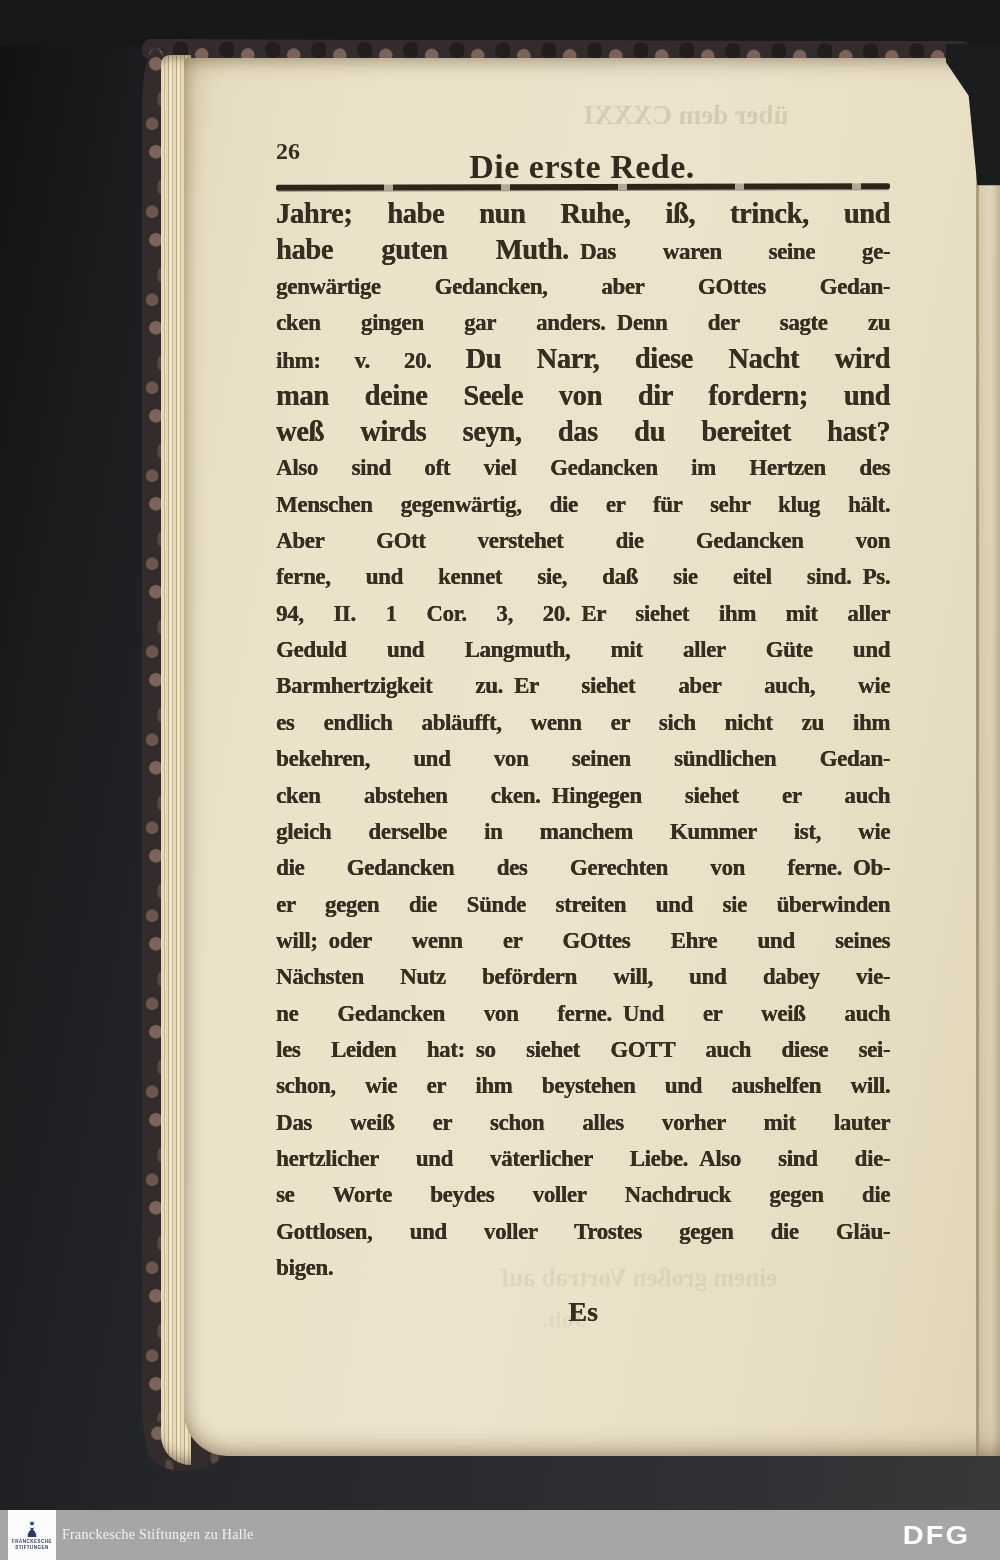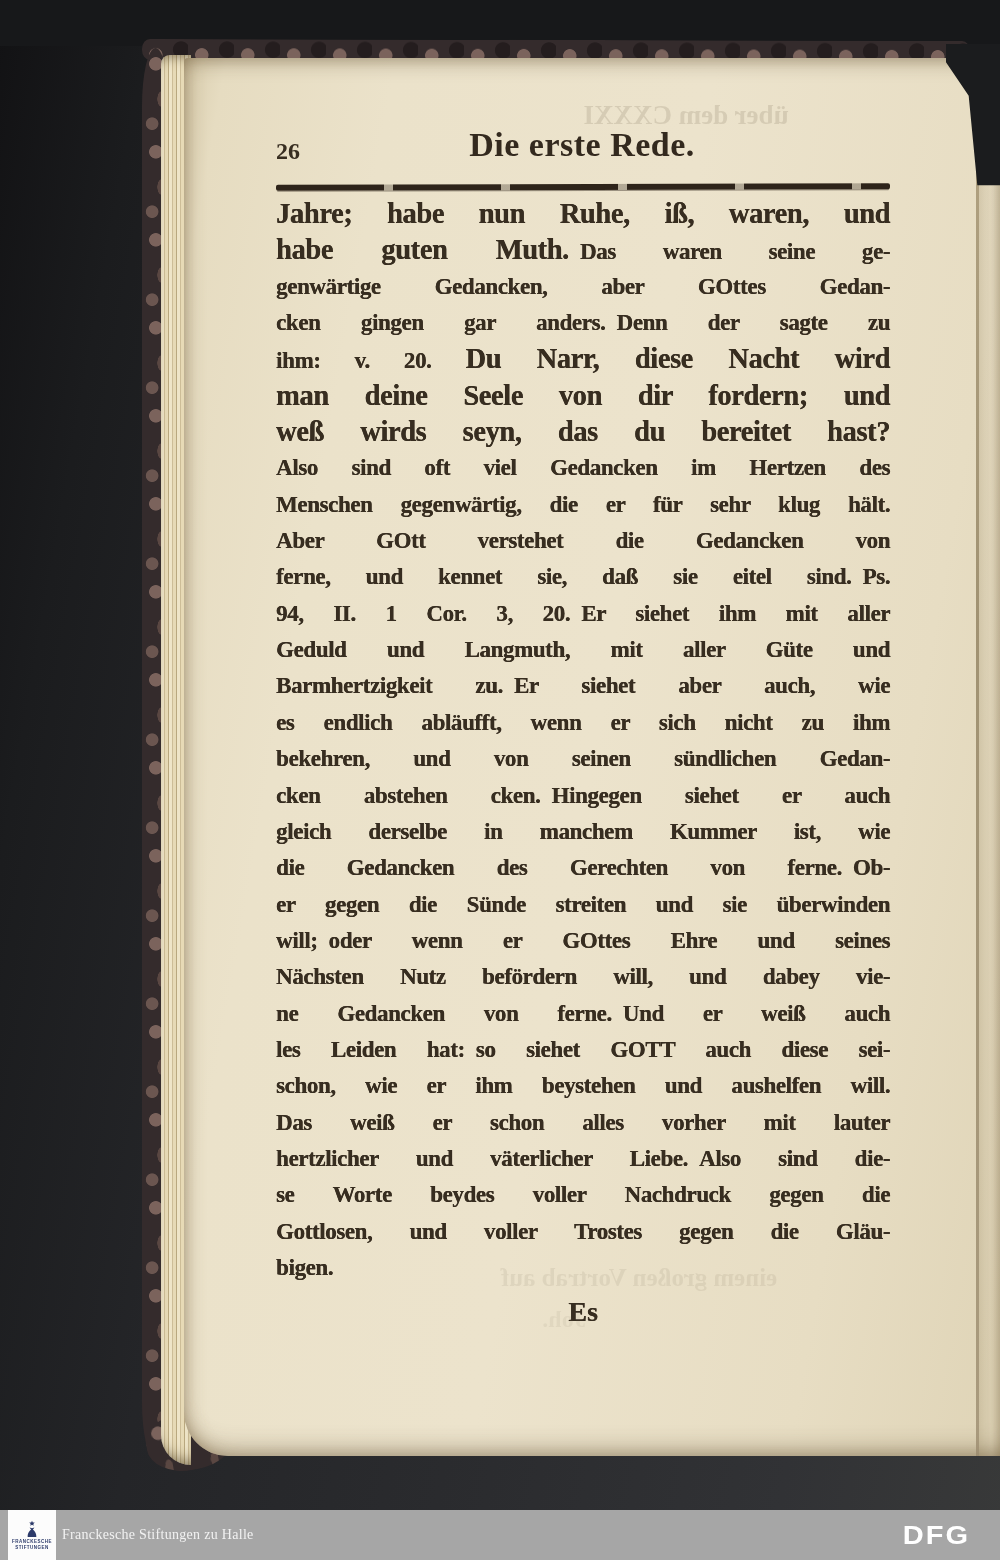--- a/index.html
+++ b/index.html
@@ -34,21 +34,21 @@
                inset 0 -18px 24px -14px rgba(80,60,30,.45),
                inset -6px 0 18px -10px rgba(90,70,40,.30);}
   .crease{position:absolute;right:21px;top:0;bottom:0;width:3px;
     background:linear-gradient(180deg,#a08f6c,#8a7a58 40%,#97876a);opacity:.75;}
   .sliver{position:absolute;right:0;top:0;width:21px;height:100%;
     background:linear-gradient(90deg,rgba(120,100,60,.18),rgba(120,100,60,.02) 60%,rgba(120,100,60,.15));}
   .notch{position:absolute;right:0;top:-14px;width:54px;height:152px;background:#1b1c1e;
     clip-path:polygon(10% 0,100% 0,100% 93%,58% 93%,42% 34%,0 12%,0 0);}
   .ink{color:#372d20;}
   .folio{position:absolute;left:92px;top:80px;font-size:24px;font-weight:600;}
-  .head{position:absolute;left:90px;top:68px;width:616px;text-align:center;
+  .head{position:absolute;left:90px;top:90px;width:616px;text-align:center;
     font-size:34px;font-weight:700;letter-spacing:.5px;color:#33291e;}
   .rule{position:absolute;left:92px;top:126px;width:614px;height:6px;border-radius:2px;
     background:repeating-linear-gradient(90deg,#2e241a 0 108px,rgba(46,36,26,.30) 108px 117px);
     box-shadow:0 2px 0 -1px rgba(46,36,26,.45);transform:rotate(-.15deg);}
   .textblock{position:absolute;left:92px;top:138px;width:614px;}
   .line{height:36.35px;line-height:36.4px;text-align:justify;text-align-last:justify;
     letter-spacing:-.4px;font-weight:700;white-space:normal;
     text-shadow:.3px 0 0 currentColor;color:#372d20;}
   .line.nojust{text-align-last:left;}
   .s-md{font-size:23px;}
@@ -89,21 +89,21 @@
     <div class="crease"></div>
     <div class="notch"></div>
 
     <div class="ghost ghost-top">über dem CXXXI</div>
 
     <div class="folio ink">26</div>
     <div class="head">Die erste Rede.</div>
     <div class="rule"></div>
 
     <div class="textblock">
-        <div class="line"><span class="s-lg">Jahre; habe nun Ruhe, iß, waren, und</span></div>
+        <div class="line"><span class="s-lg">Jahre; habe nun Ruhe, iß, trinck, und</span></div>
         <div class="line"><span class="s-lg">habe guten Muth.</span><span class="s-md"> Das waren seine ge-</span></div>
         <div class="line"><span class="s-md">genwärtige Gedancken, aber GOttes Gedan-</span></div>
         <div class="line"><span class="s-md">cken gingen gar anders. Denn der sagte zu</span></div>
         <div class="line"><span class="s-md">ihm: v. 20. </span><span class="s-lg">Du Narr, diese Nacht wird</span></div>
         <div class="line"><span class="s-lg">man deine Seele von dir fordern; und</span></div>
         <div class="line"><span class="s-lg">weß wirds seyn, das du bereitet hast?</span></div>
         <div class="line"><span class="s-md">Also sind oft viel Gedancken im Hertzen des</span></div>
         <div class="line"><span class="s-md">Menschen gegenwärtig, die er für sehr klug hält.</span></div>
         <div class="line"><span class="s-md">Aber GOtt verstehet die Gedancken von</span></div>
         <div class="line"><span class="s-md">ferne, und kennet sie, daß sie eitel sind. Ps.</span></div>

